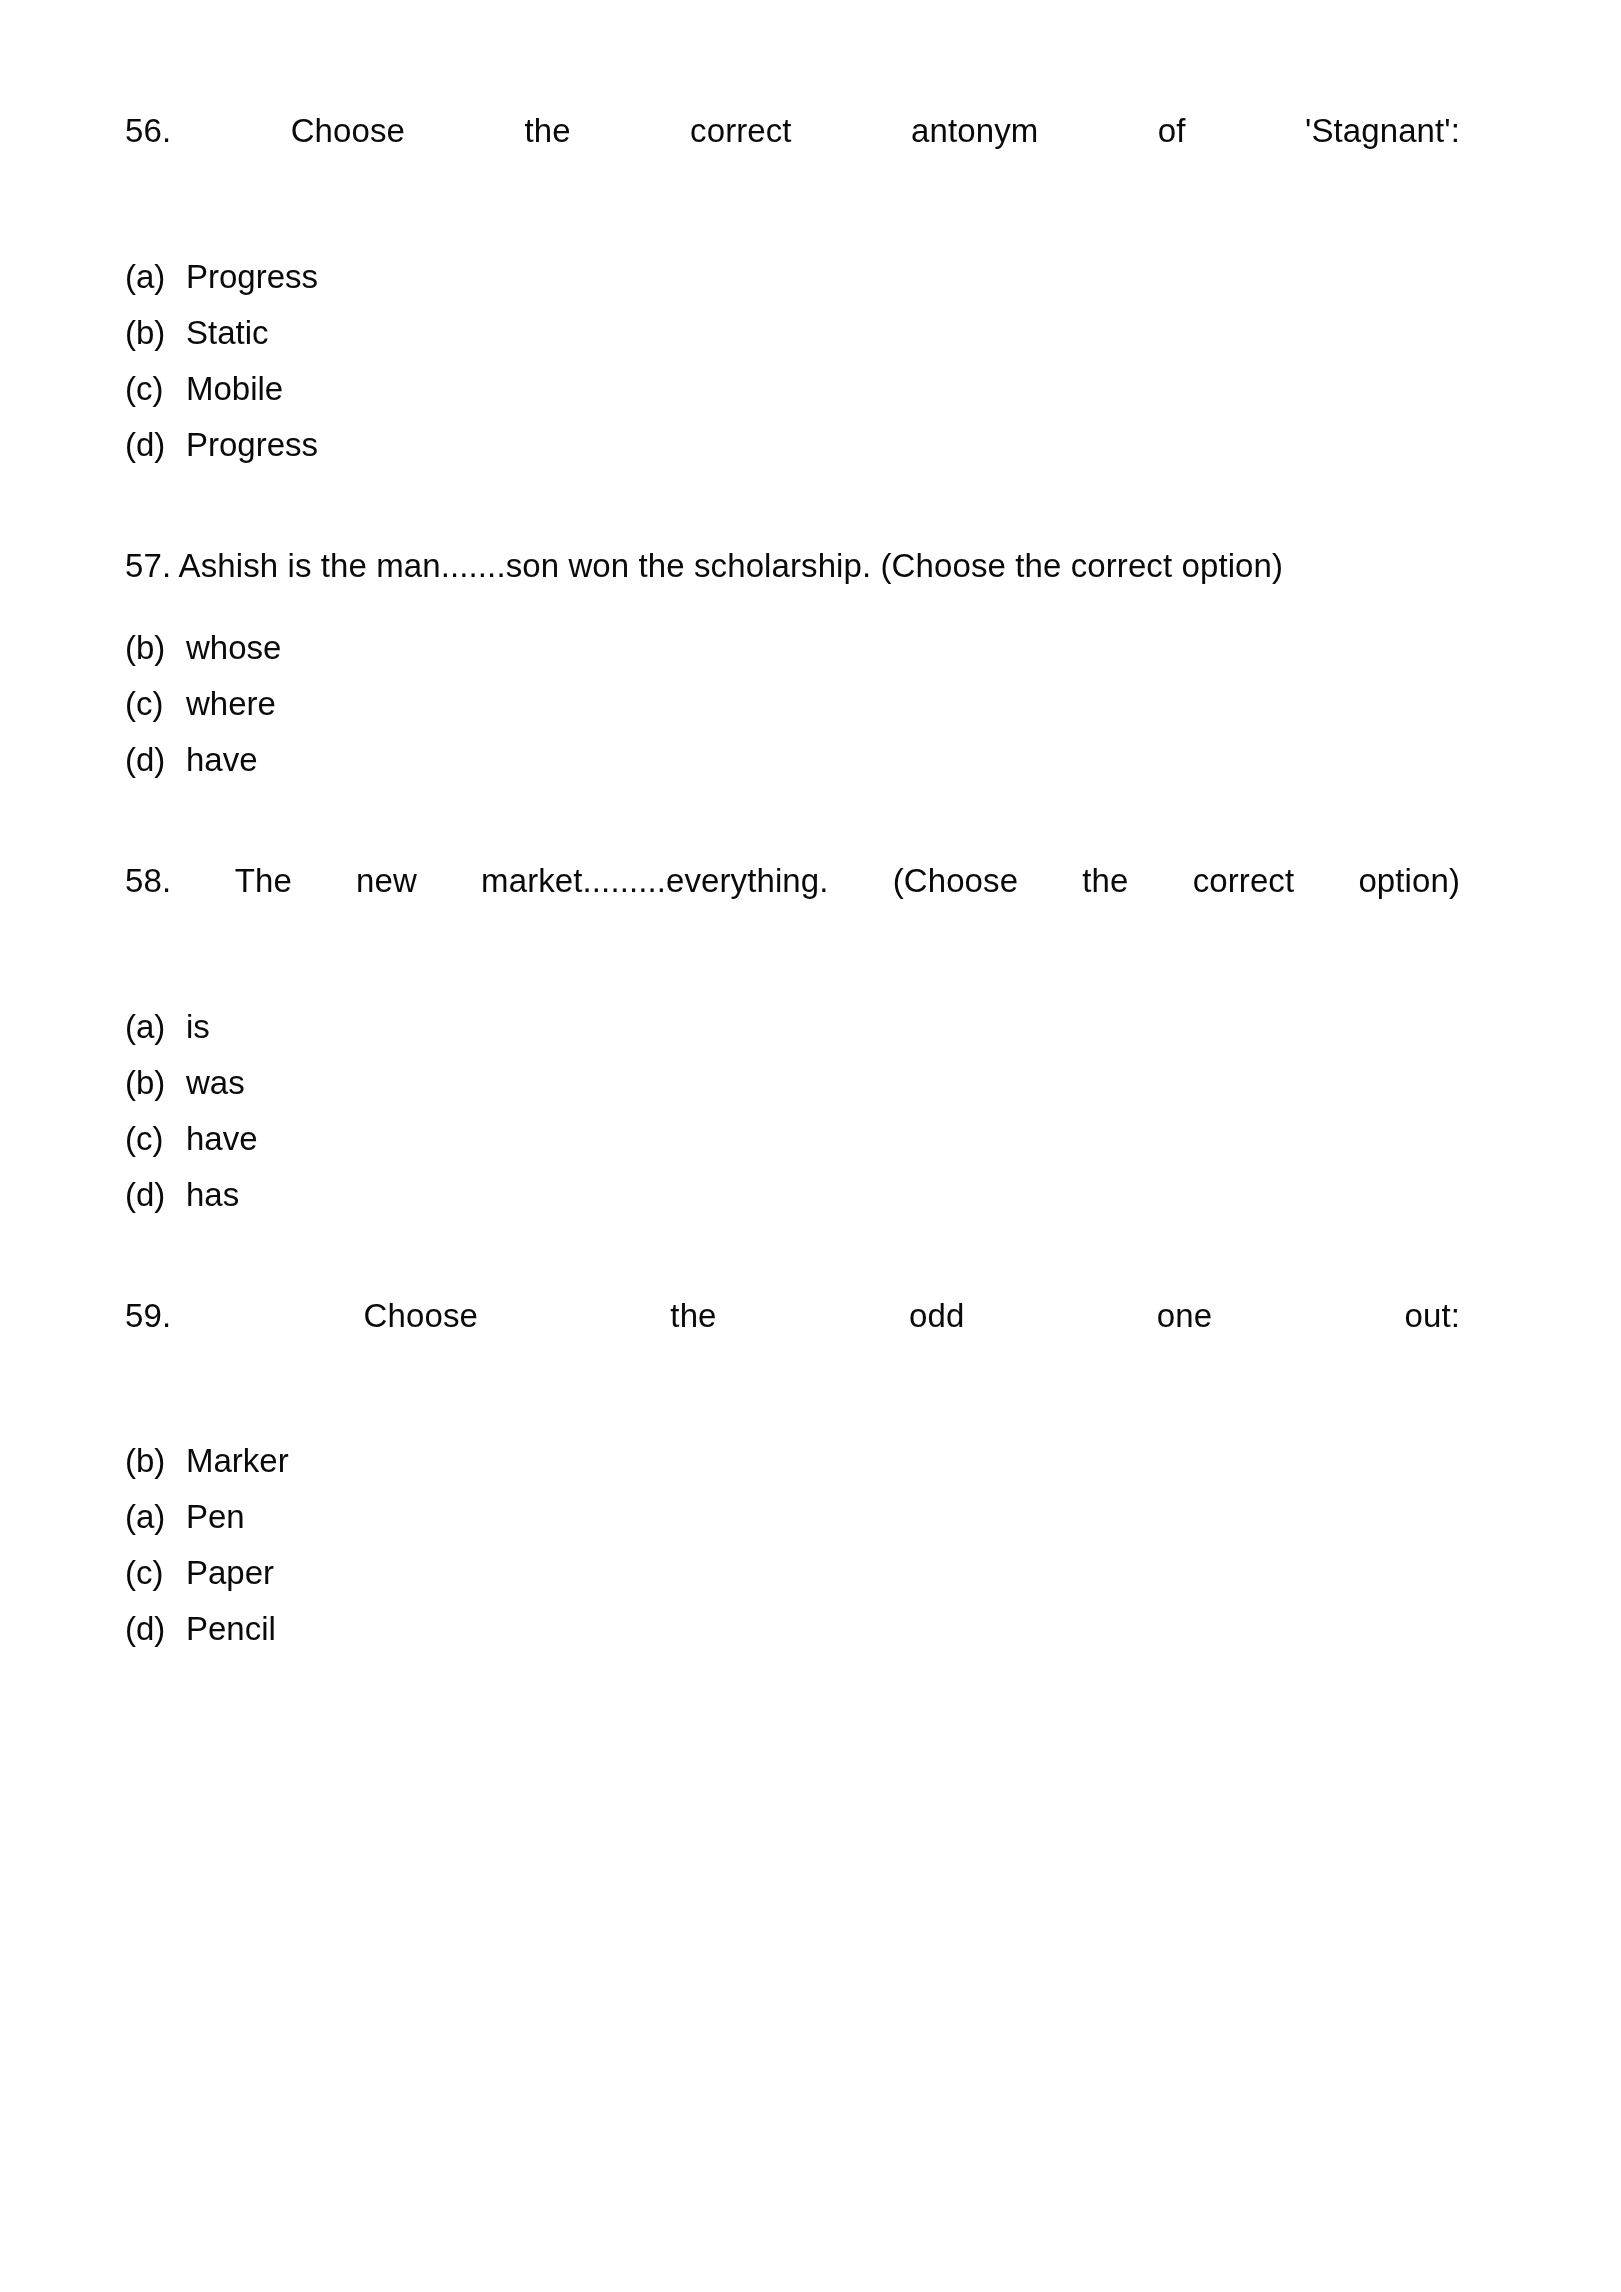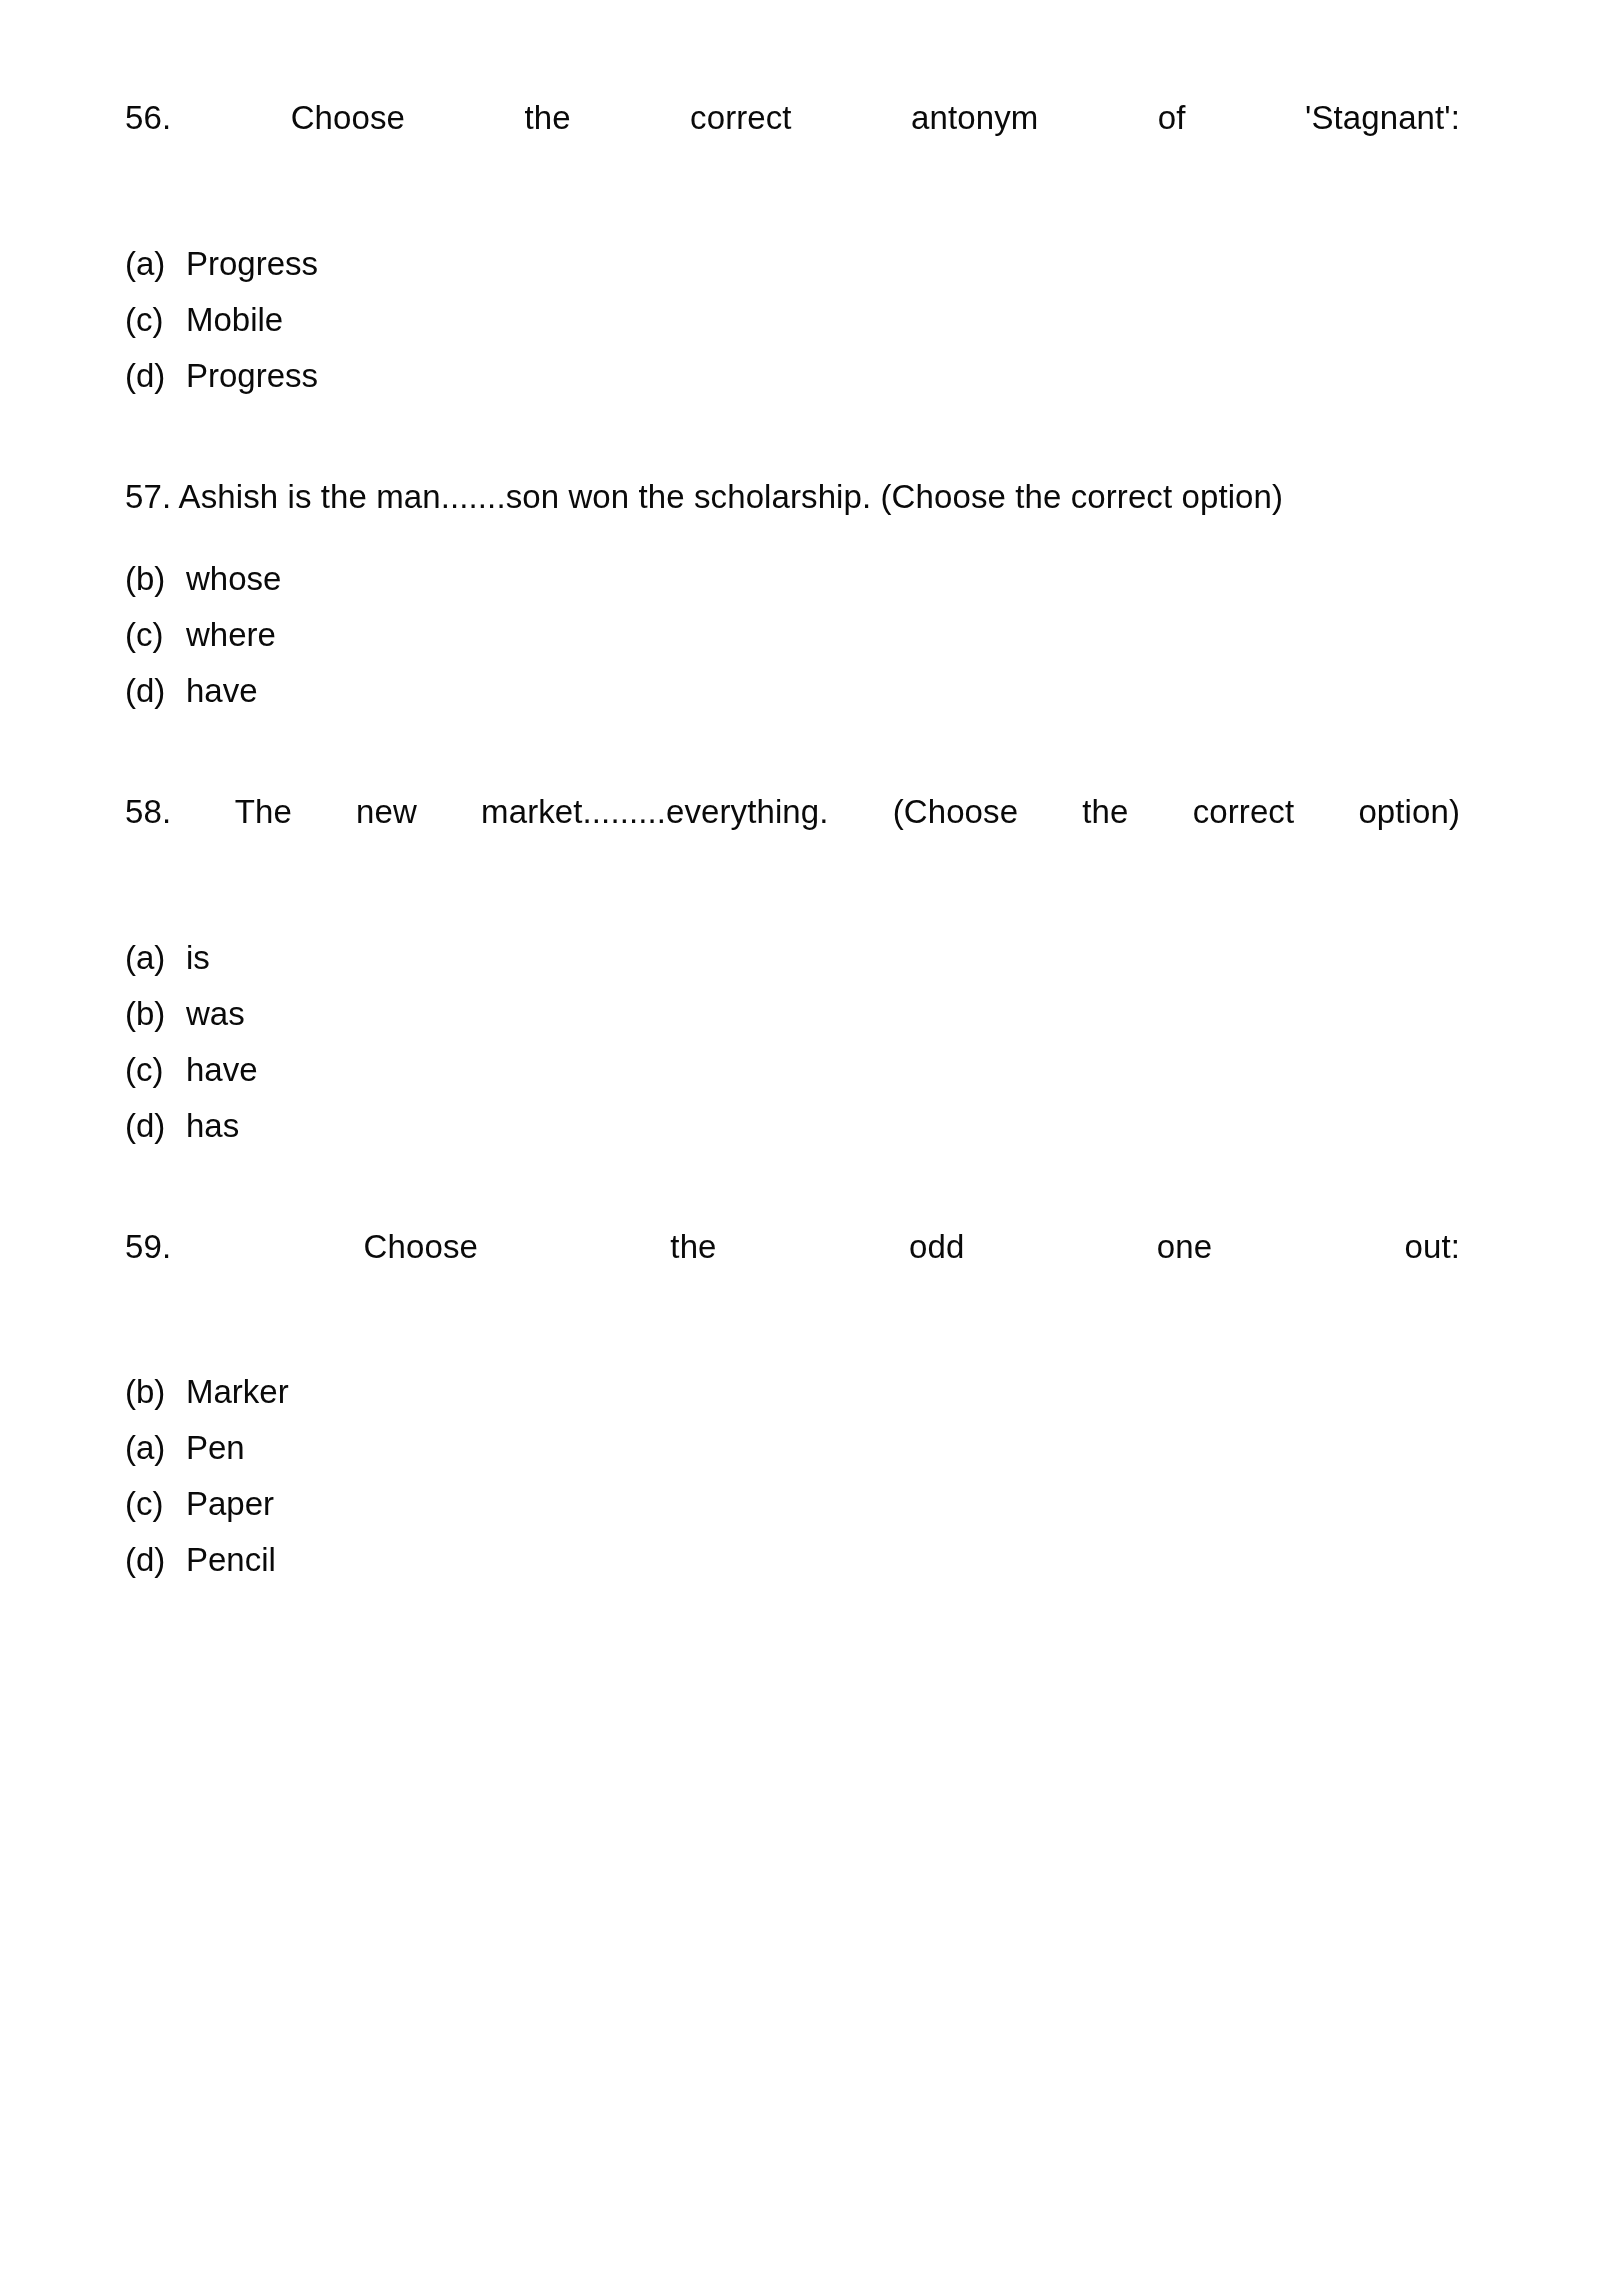--- a/index.html
+++ b/index.html
@@ -15,21 +15,21 @@
     background: #ffffff;
     margin: 0 auto;
     overflow: hidden;
     font-family: "Liberation Sans", "DejaVu Sans", sans-serif;
     color: #000000;
     -webkit-font-smoothing: antialiased;
   }
   .content {
     position: absolute;
     left: 125px;
-    top: 86px;
+    top: 99px;
     width: 1335px;
   }
   .question-block {
     margin: 0 0 61px 0;
   }
   .question-block.last {
     margin-bottom: 0;
   }
   .q-stem {
     font-size: 33px;
@@ -72,20 +72,23 @@
 <body>
 
 <div class="page">
   <div class="content">
 
     <div class="question-block">
       <p class="q-stem stretch">56. Choose the correct antonym of 'Stagnant':</p>
       <ul class="options">
         <li class="option">
           <span class="opt-label">(a)</span><span class="opt-text">Progress</span>
+        </li>
+        <li class="option">
+          <span class="opt-label">(b)</span><span class="opt-text">Static</span>
         </li>
         <li class="option">
           <span class="opt-label">(c)</span><span class="opt-text">Mobile</span>
         </li>
         <li class="option">
           <span class="opt-label">(d)</span><span class="opt-text">Progress</span>
         </li>
       </ul>
     </div>
 

